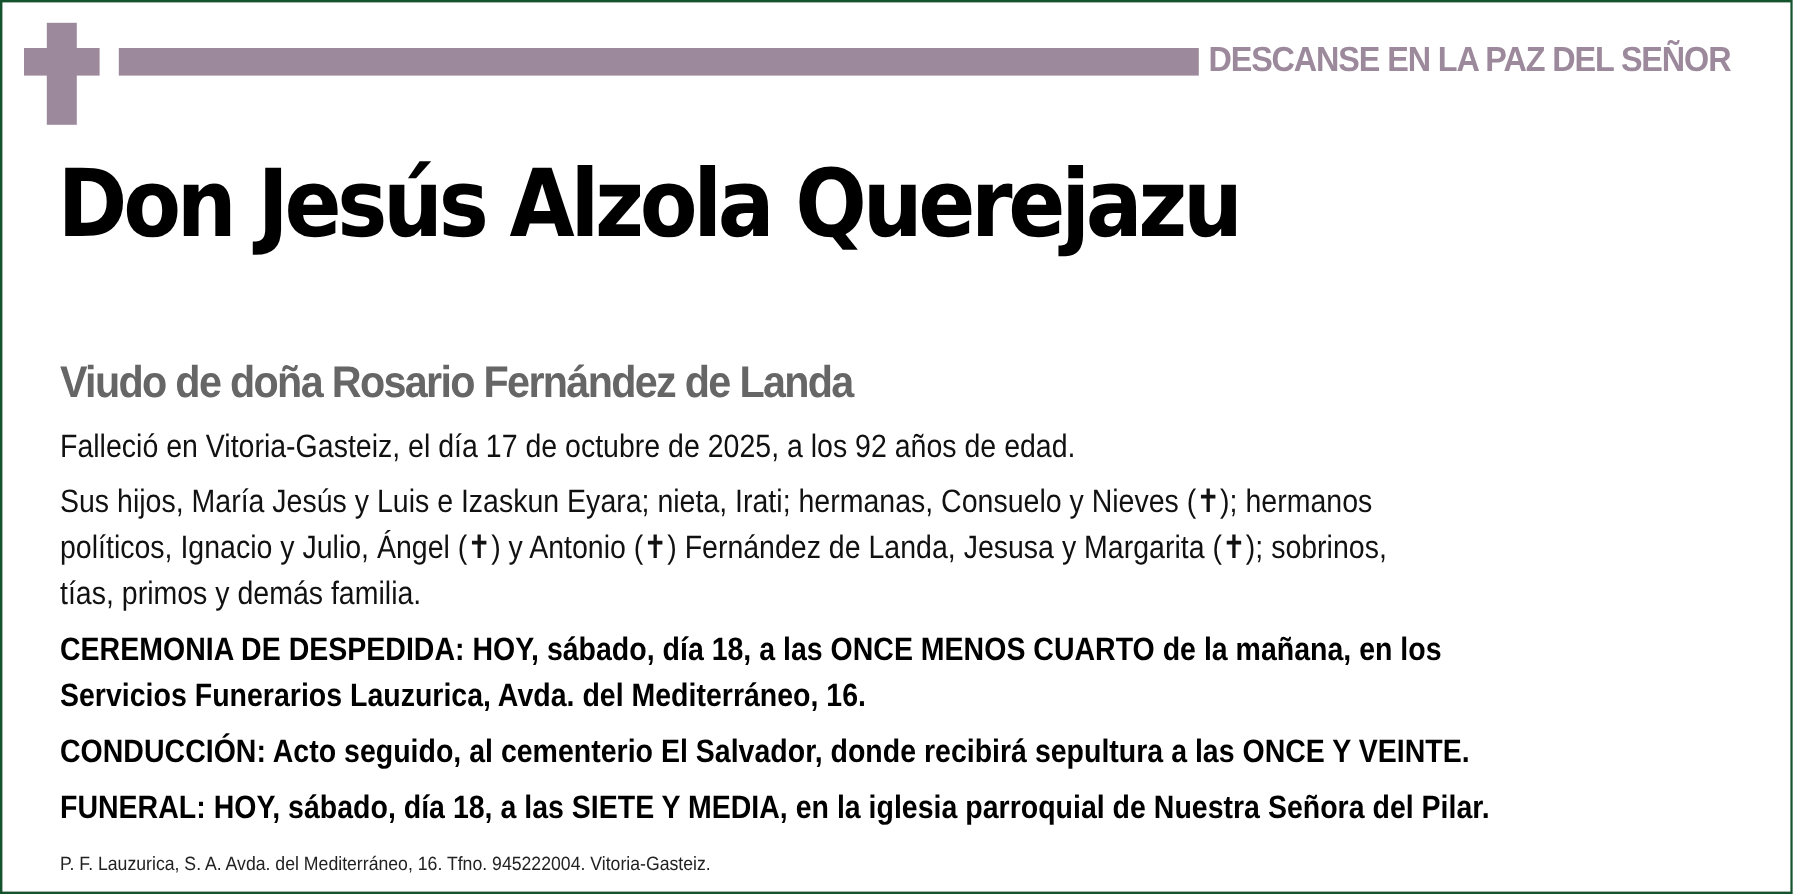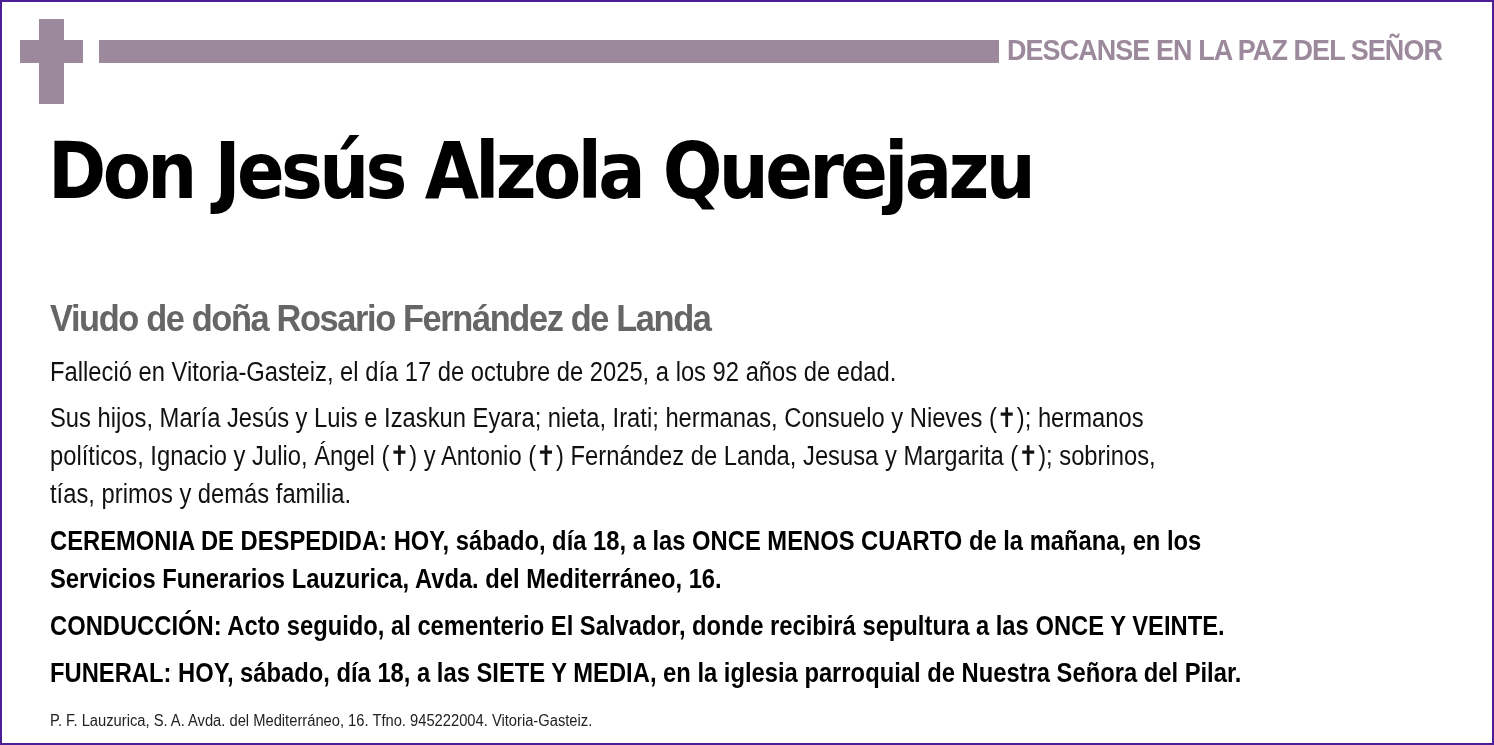--- a/index.html
+++ b/index.html
@@ -1,17 +1,17 @@
 <!DOCTYPE html>
 <html><head>
 <meta charset="utf-8">
 <style>
   html, body { margin:0; padding:0; background:#fff; }
   body { width:1494px; height:745px; overflow:hidden; position:relative; }
-  .frame { position:absolute; left:0; top:0; width:1490px; height:741px; border:2px solid #4c1d95; background:#fff;text-align:center; }
+  .frame { position:absolute; left:0; top:0; width:1490px; height:741px; border:2px solid #14532d; background:#fff;text-align:center; }
   .cross-v { position:absolute; left:37px; top:17px; width:25px; height:85px; background:#9c8a9c; }
   .cross-h { position:absolute; left:18px; top:38px; width:63px; height:23px; background:#9c8a9c; }
   .rule { position:absolute; left:97px; top:38px; width:900px; height:23px; background:#9c8a9c; }
   .tagline { position:absolute; left:1005px; top:32px; font-family:"Liberation Sans", sans-serif; font-weight:bold; font-size:29px; color:#9c8a9c; letter-spacing:-1px; white-space:nowrap; transform:scaleX(0.93); transform-origin:left; }
   .name { position:absolute; left:46px; top:124px; font-family:"DejaVu Sans", sans-serif; font-weight:bold; font-size:78px; color:#000; letter-spacing:-4px; white-space:nowrap; transform:scaleX(0.9); transform-origin:left; }
   .widow { position:absolute; left:48px; top:296px; font-family:"Liberation Sans", sans-serif; font-weight:bold; font-size:37px; color:#666; letter-spacing:-1.5px; white-space:nowrap; transform:scaleX(0.93); transform-origin:left; }
   .p { position:absolute; left:48px; font-family:"Liberation Sans", sans-serif; font-size:27px; color:#111; white-space:nowrap; transform:scaleX(0.88); transform-origin:left; line-height:37px; }
   .b { font-weight:bold; color:#000; }
   .foot { position:absolute; left:48px; top:710px; font-family:"Liberation Sans", sans-serif; font-size:16px; color:#222; white-space:nowrap; transform:scaleX(0.92); transform-origin:left; }
 </style>

